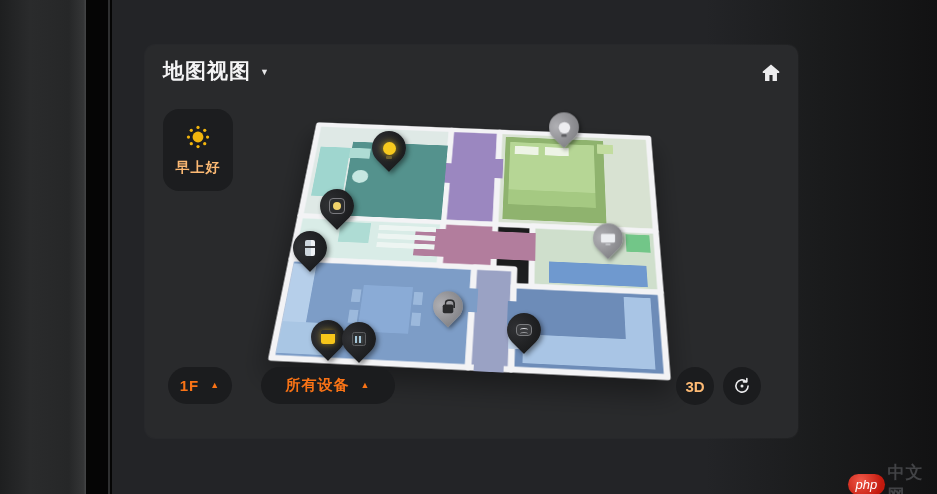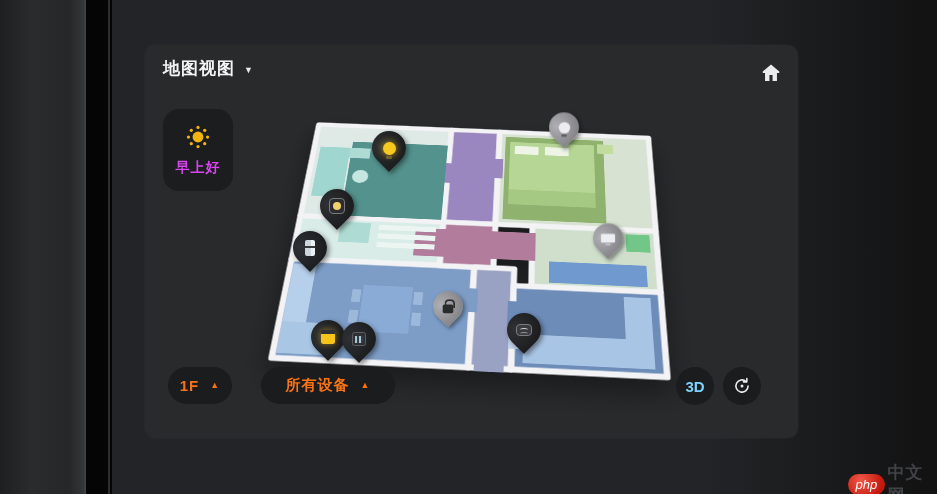--- a/index.html
+++ b/index.html
@@ -13,31 +13,31 @@
   .bezel-gap::after { content:""; position:absolute; right:2px; top:0; width:2px; height:100%; background:#2e2f30; }
   .screen { position:absolute; left:112px; top:0; width:825px; height:494px;
     background:linear-gradient(90deg,#232427 0%,#232427 72%,#1a1b1c 86%,#121213 100%); }
 
   
   .map-panel { position:absolute; left:145px; top:45px; width:653px; height:393px;
     background:#292a2c; border-radius:10px; box-shadow:0 0 0 1px rgba(255,255,255,0.02); }
 
   .panel-header { position:absolute; left:18px; top:12px; display:flex; align-items:center; gap:9px;
     color:#f4f4f5; cursor:pointer; }
-  .panel-title { font-size:17px; font-weight:bold; letter-spacing:1px; }
+  .panel-title { font-size:21px; font-weight:bold; letter-spacing:1px; }
   .caret { font-size:9px; color:#e7e7e9; transform:translateY(1px); }
 
   .home-btn { position:absolute; left:613px; top:15px; width:26px; height:26px; display:flex;
     align-items:center; justify-content:center; cursor:pointer; }
 
   
   .greeting-card { position:absolute; left:18px; top:64px; width:70px; height:82px;
     background:#1c1d1f; border-radius:16px; display:flex; flex-direction:column;
     align-items:center; justify-content:center; gap:9px; }
-  .greeting-text { color:#d946ef; font-size:14px; font-weight:bold; letter-spacing:1px; }
+  .greeting-text { color:#fdba74; font-size:14px; font-weight:bold; letter-spacing:1px; }
 
   
   .plan-scene { position:absolute; left:111px; top:22px; width:440px; height:345px;
     transform:perspective(800px) rotateX(32deg) rotateZ(3deg) scale(0.85);
     transform-origin:50% 50%; filter:drop-shadow(0 16px 16px rgba(0,0,0,0.38)); }
   .plan-scene svg { display:block; width:440px; height:345px; }
 
   
   .pin { position:absolute; width:48px; height:48px; z-index:5; cursor:pointer; }
   .pin-body { position:absolute; left:7px; top:5px; width:34px; height:34px;
@@ -94,21 +94,21 @@
     background:#c6c8cc; border-radius:1px; }
 
   
   .pill { position:absolute; height:37px; background:#1b1c1e; border-radius:19px; display:flex;
     align-items:center; justify-content:center; gap:11px; color:#f97316; font-size:15px;
     font-weight:bold; cursor:pointer; letter-spacing:1px; }
   .pill-floor { left:23px; top:322px; width:64px; }
   .pill-devices { left:116px; top:322px; width:134px; }
   .pill-arrow { font-size:9px; transform:translateY(-1px); }
   .circle-btn { position:absolute; top:322px; width:38px; height:38px; border-radius:50%;
-    background:#1b1c1e; display:flex; align-items:center; justify-content:center; color:#7dd3fc;
+    background:#1b1c1e; display:flex; align-items:center; justify-content:center; color:#fdba74;
     font-size:15px; font-weight:bold; cursor:pointer; }
   .btn-3d { left:531px; }
   .btn-rotate { left:578px; }
 
   
   .watermark { position:absolute; left:848px; top:461px; display:flex; align-items:center; gap:3px; }
   .wm-badge { width:40px; height:21px; border-radius:11px;
     background:radial-gradient(circle at 35% 30%, #f05848, #c2190d 75%);
     color:#fff; font-size:13px; font-weight:normal; font-style:italic; display:flex;
     align-items:center; justify-content:center; }

